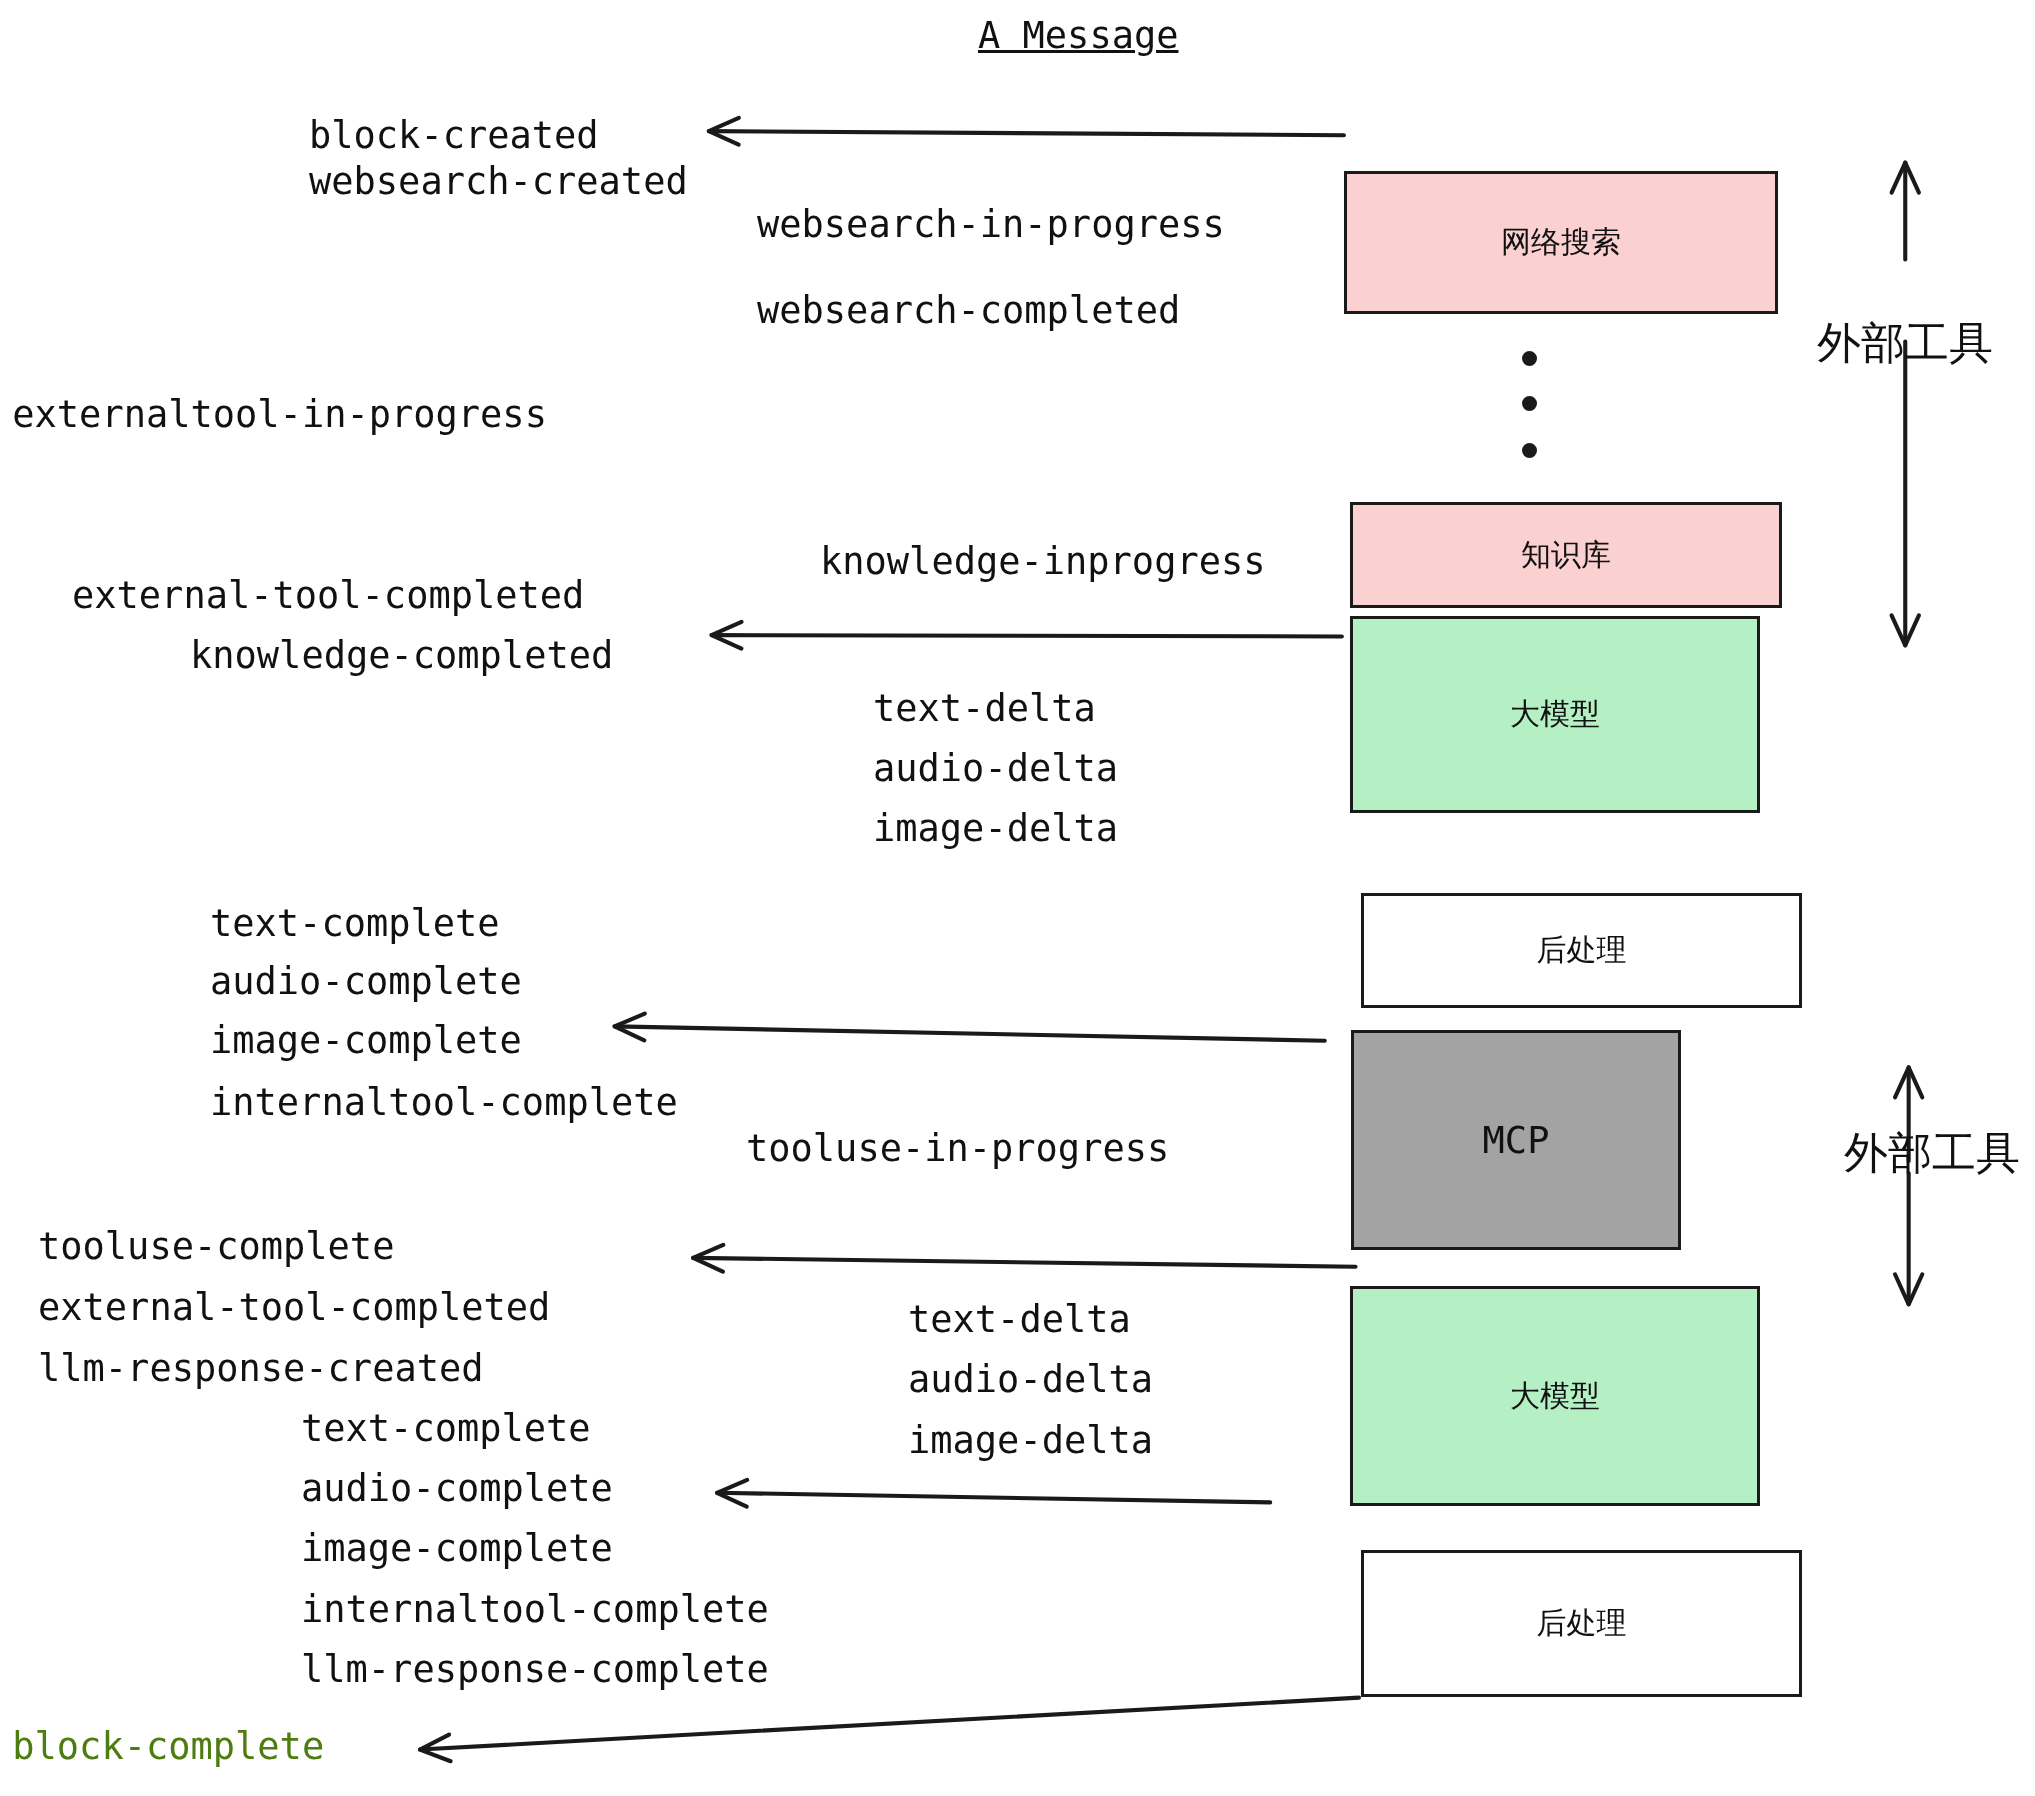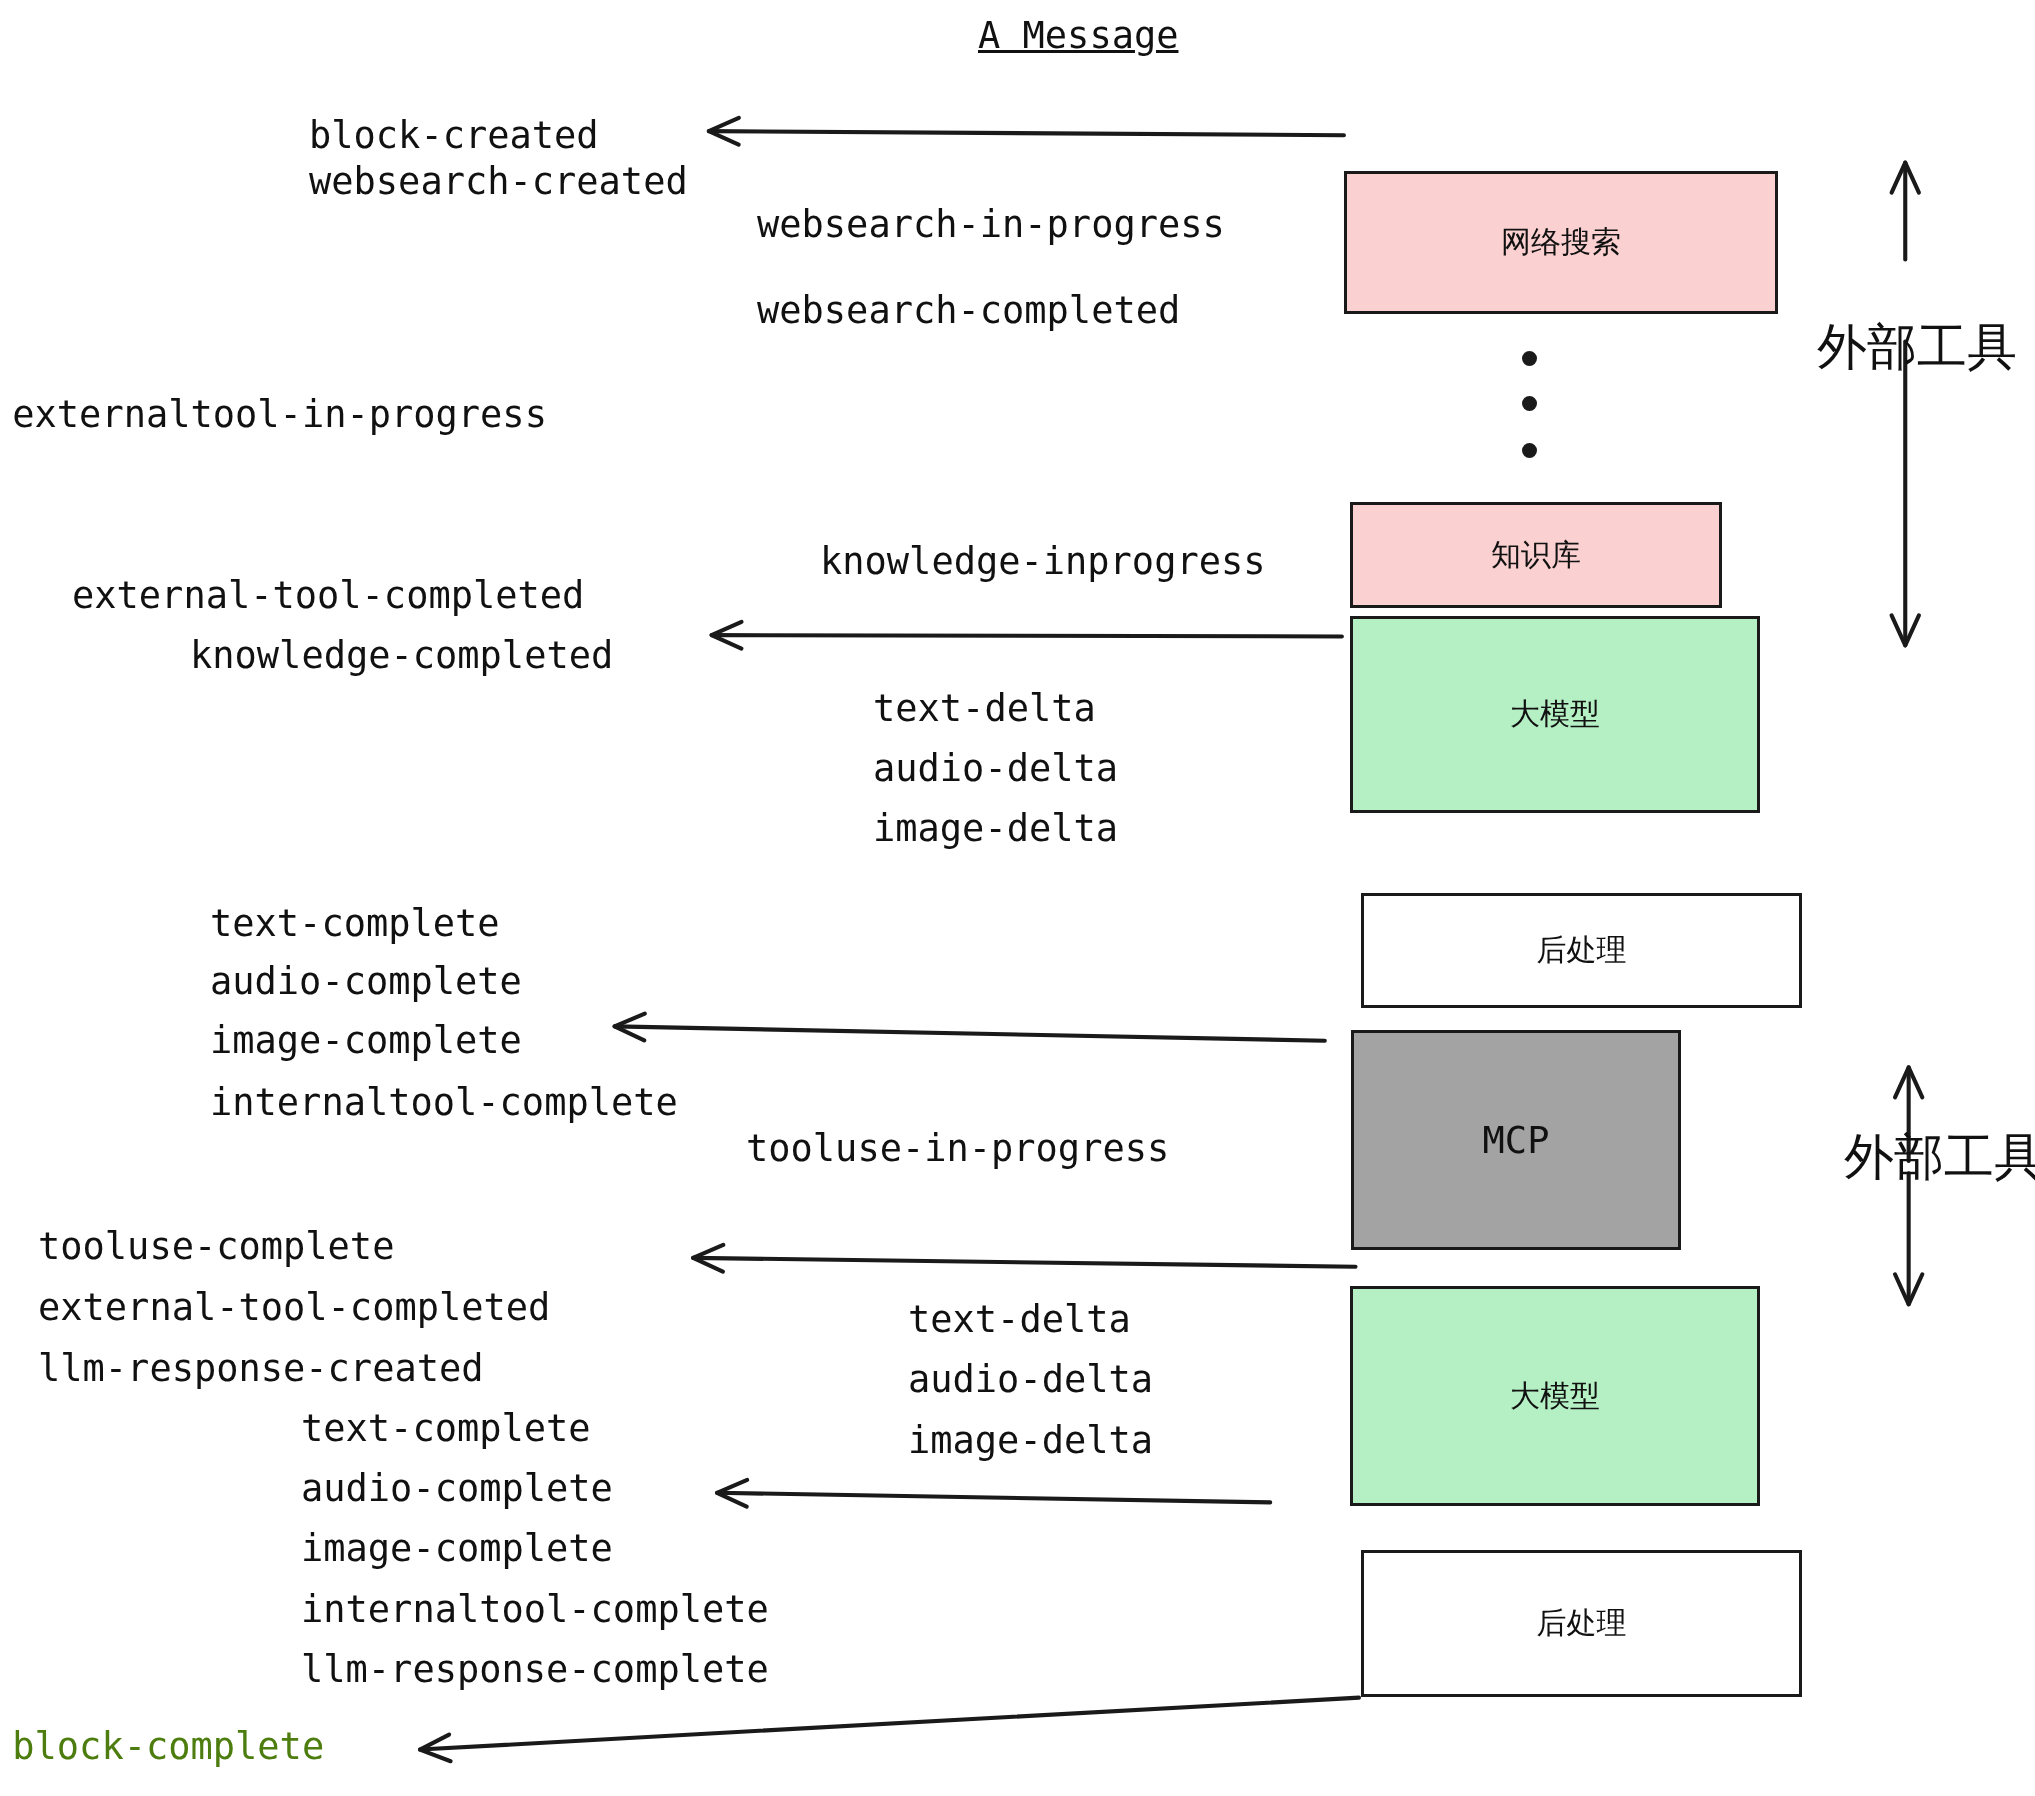--- a/index.html
+++ b/index.html
@@ -52,21 +52,21 @@
     color: #111111;
     white-space: pre;
   }
   .nodebox.mcpbox .nodelabel {
     font-family: "DejaVu Sans Mono", "Liberation Mono", monospace;
     font-size: 37px;
   }
   .sidelabel {
     position: absolute;
     font-family: "DejaVu Sans", "Liberation Sans", sans-serif;
-    font-size: 50px;
+    font-size: 44px;
     color: #111111;
     white-space: pre;
   }
   .dot {
     position: absolute;
     width: 15px;
     height: 15px;
     border-radius: 50%;
     background: #1a1a1a;
   }
@@ -122,21 +122,21 @@
         </g>
       </g>
   </svg>
 
   <div class="title" id="diagram-title" style="left:978px; top:13.7px;">A Message</div>
 
   <div id="nodes">
       <div class="nodebox" style="left: 1344px; top: 171px; width: 434px; height: 143px; background: rgb(250, 208, 208); border-color: rgb(26, 26, 26);">
         <span class="nodelabel">网络搜索</span>
       </div>
-      <div class="nodebox" style="left: 1350px; top: 502px; width: 372px; height: 106px; background: rgb(250, 208, 208); border-color: rgb(26, 26, 26);">
+      <div class="nodebox" style="left: 1350px; top: 502px; width: 432px; height: 106px; background: rgb(250, 208, 208); border-color: rgb(26, 26, 26);">
         <span class="nodelabel">知识库</span>
       </div>
       <div class="nodebox" style="left: 1350px; top: 616px; width: 410px; height: 197px; background: rgb(181, 239, 196); border-color: rgb(26, 26, 26);">
         <span class="nodelabel">大模型</span>
       </div>
       <div class="nodebox" style="left: 1361px; top: 893px; width: 441px; height: 115px; background: rgb(255, 255, 255); border-color: rgb(26, 26, 26);">
         <span class="nodelabel">后处理</span>
       </div>
       <div class="nodebox mcpbox" style="left: 1351px; top: 1030px; width: 330px; height: 220px; background: #a3a3a3; border-color: rgb(26, 26, 26);">
         <span class="nodelabel">MCP</span>

